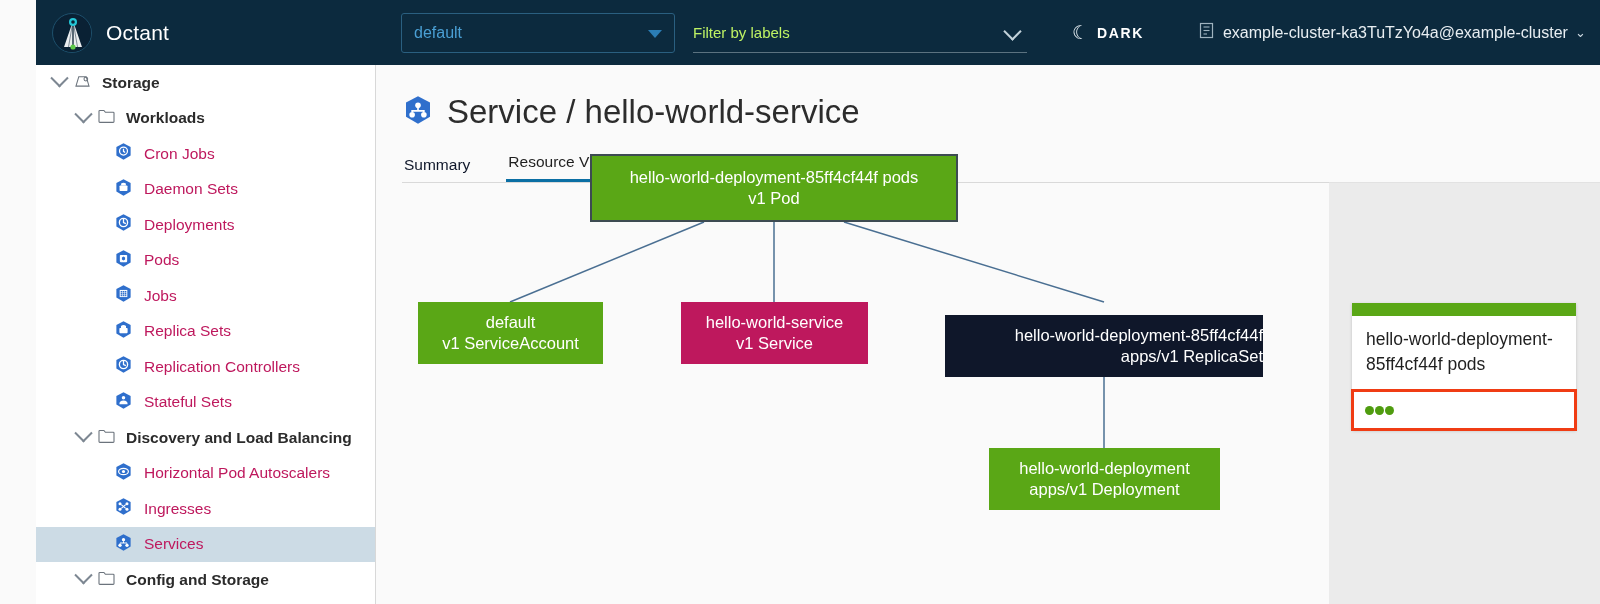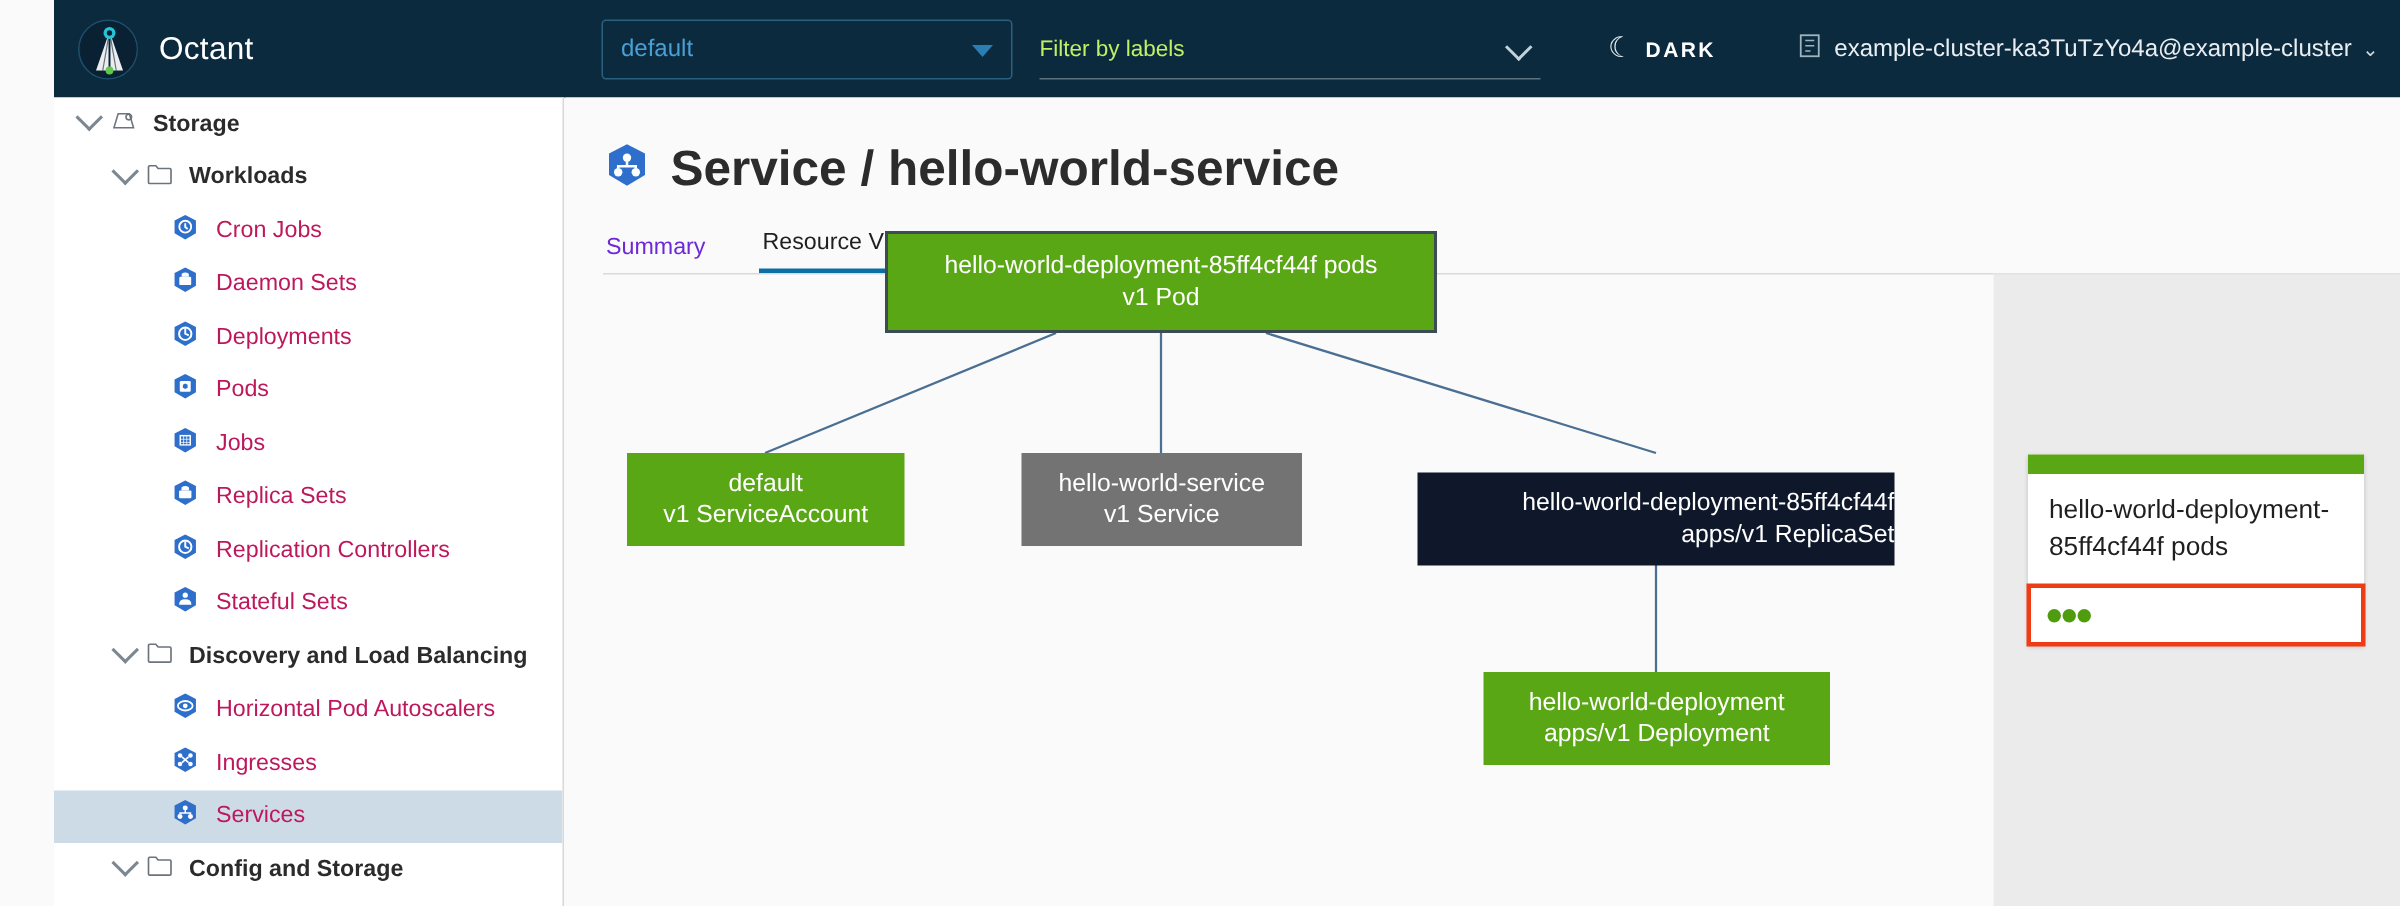--- a/index.html
+++ b/index.html
@@ -104,29 +104,29 @@
   #main {
     position: absolute; top: 65px; left: 341px;
     width: 1259px; height: 539px;
     background: #fafafa; overflow: hidden;
   }
   .page-title {
     display: flex; align-items: center;
     margin: 28px 0 0 25px;
   }
   .page-title .title-txt {
-    font-size: 33px; color: #2c2c2c; font-weight: 700; margin-left: 13px;
+    font-size: 33px; color: #2c2c2c; font-weight: 400; margin-left: 13px;
     white-space: nowrap;
   }
   .tabs {
     display: flex; align-items: flex-end; margin: 16px 0 0 25px;
     height: 36px; border-bottom: 1px solid #d9d9d9; width: 1175px;
   }
   .tab {
-    font-size: 15.5px; color: #6d28d9; padding: 0 2px 8px 2px;
+    font-size: 15.5px; color: #0f172a; padding: 0 2px 8px 2px;
     margin-right: 34px; cursor: pointer; white-space: nowrap;
   }
   .tab.active { color: #1f1f1f; border-bottom: 3px solid #0b6fa4; }
 
   
   #viewer { position: relative; width: 1259px; height: 420px; }
   #graph-svg { position: absolute; top: 0; left: 0; }
   .node {
     position: absolute;
     background: #5aa716; color: #ffffff;
@@ -401,21 +401,21 @@
           <line x1="727" y1="181" x2="727" y2="265" stroke="#4a6f92" stroke-width="1.5"></line>
         </svg>
     <div class="node selected" style="left: 213px; top: -29px; width: 368px; height: 68px; background: rgb(90, 167, 22);">
           <span>hello-world-deployment-85ff4cf44f pods</span>
           <span>v1 Pod</span>
         </div>
         <div class="node" style="left: 41px; top: 119px; width: 185px; height: 62px; background: rgb(90, 167, 22);">
           <span>default</span>
           <span>v1 ServiceAccount</span>
         </div>
-        <div class="node" style="left: 304px; top: 119px; width: 187px; height: 62px; background: #737373;">
+        <div class="node" style="left: 304px; top: 119px; width: 187px; height: 62px; background: #be185d;">
           <span>hello-world-service</span>
           <span>v1 Service</span>
         </div>
         <div class="node" style="left: 568px; top: 132px; width: 318px; height: 62px; background: #0f172a; align-items: flex-end;">
           <span>hello-world-deployment-85ff4cf44f</span>
           <span>apps/v1 ReplicaSet</span>
         </div>
         <div class="node" style="left: 612px; top: 265px; width: 231px; height: 62px; background: rgb(90, 167, 22);">
           <span>hello-world-deployment</span>
           <span>apps/v1 Deployment</span>

